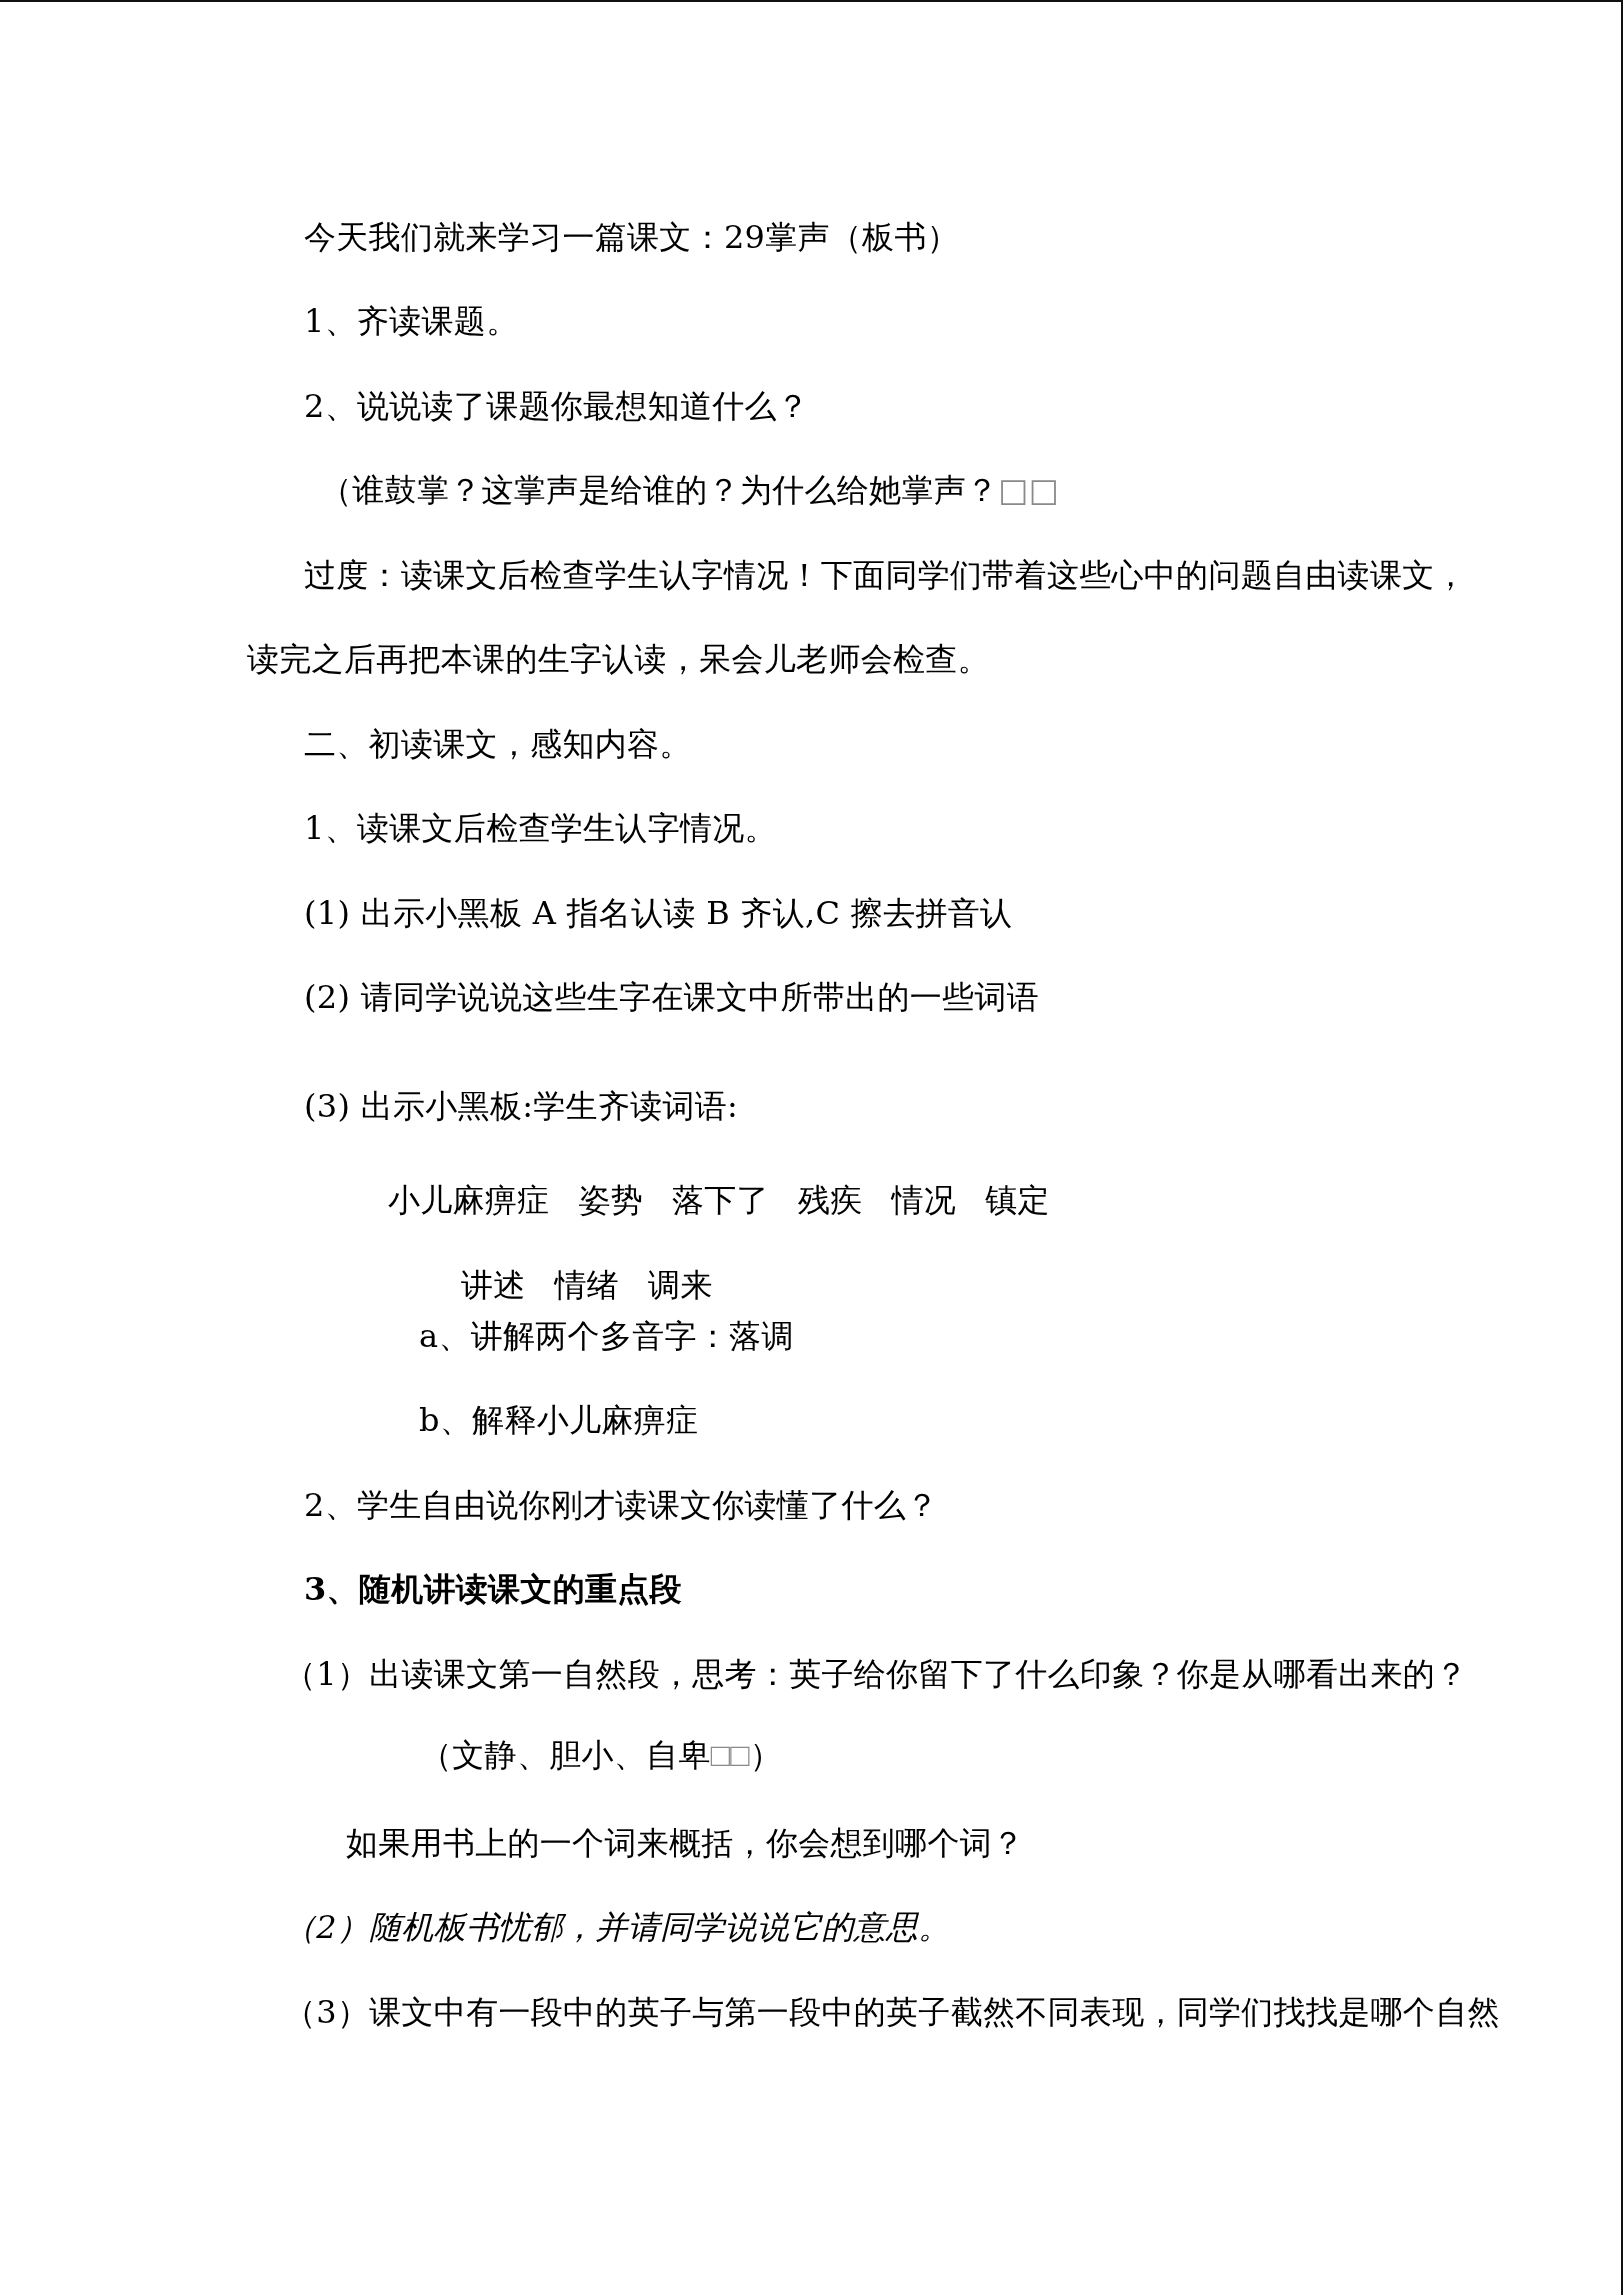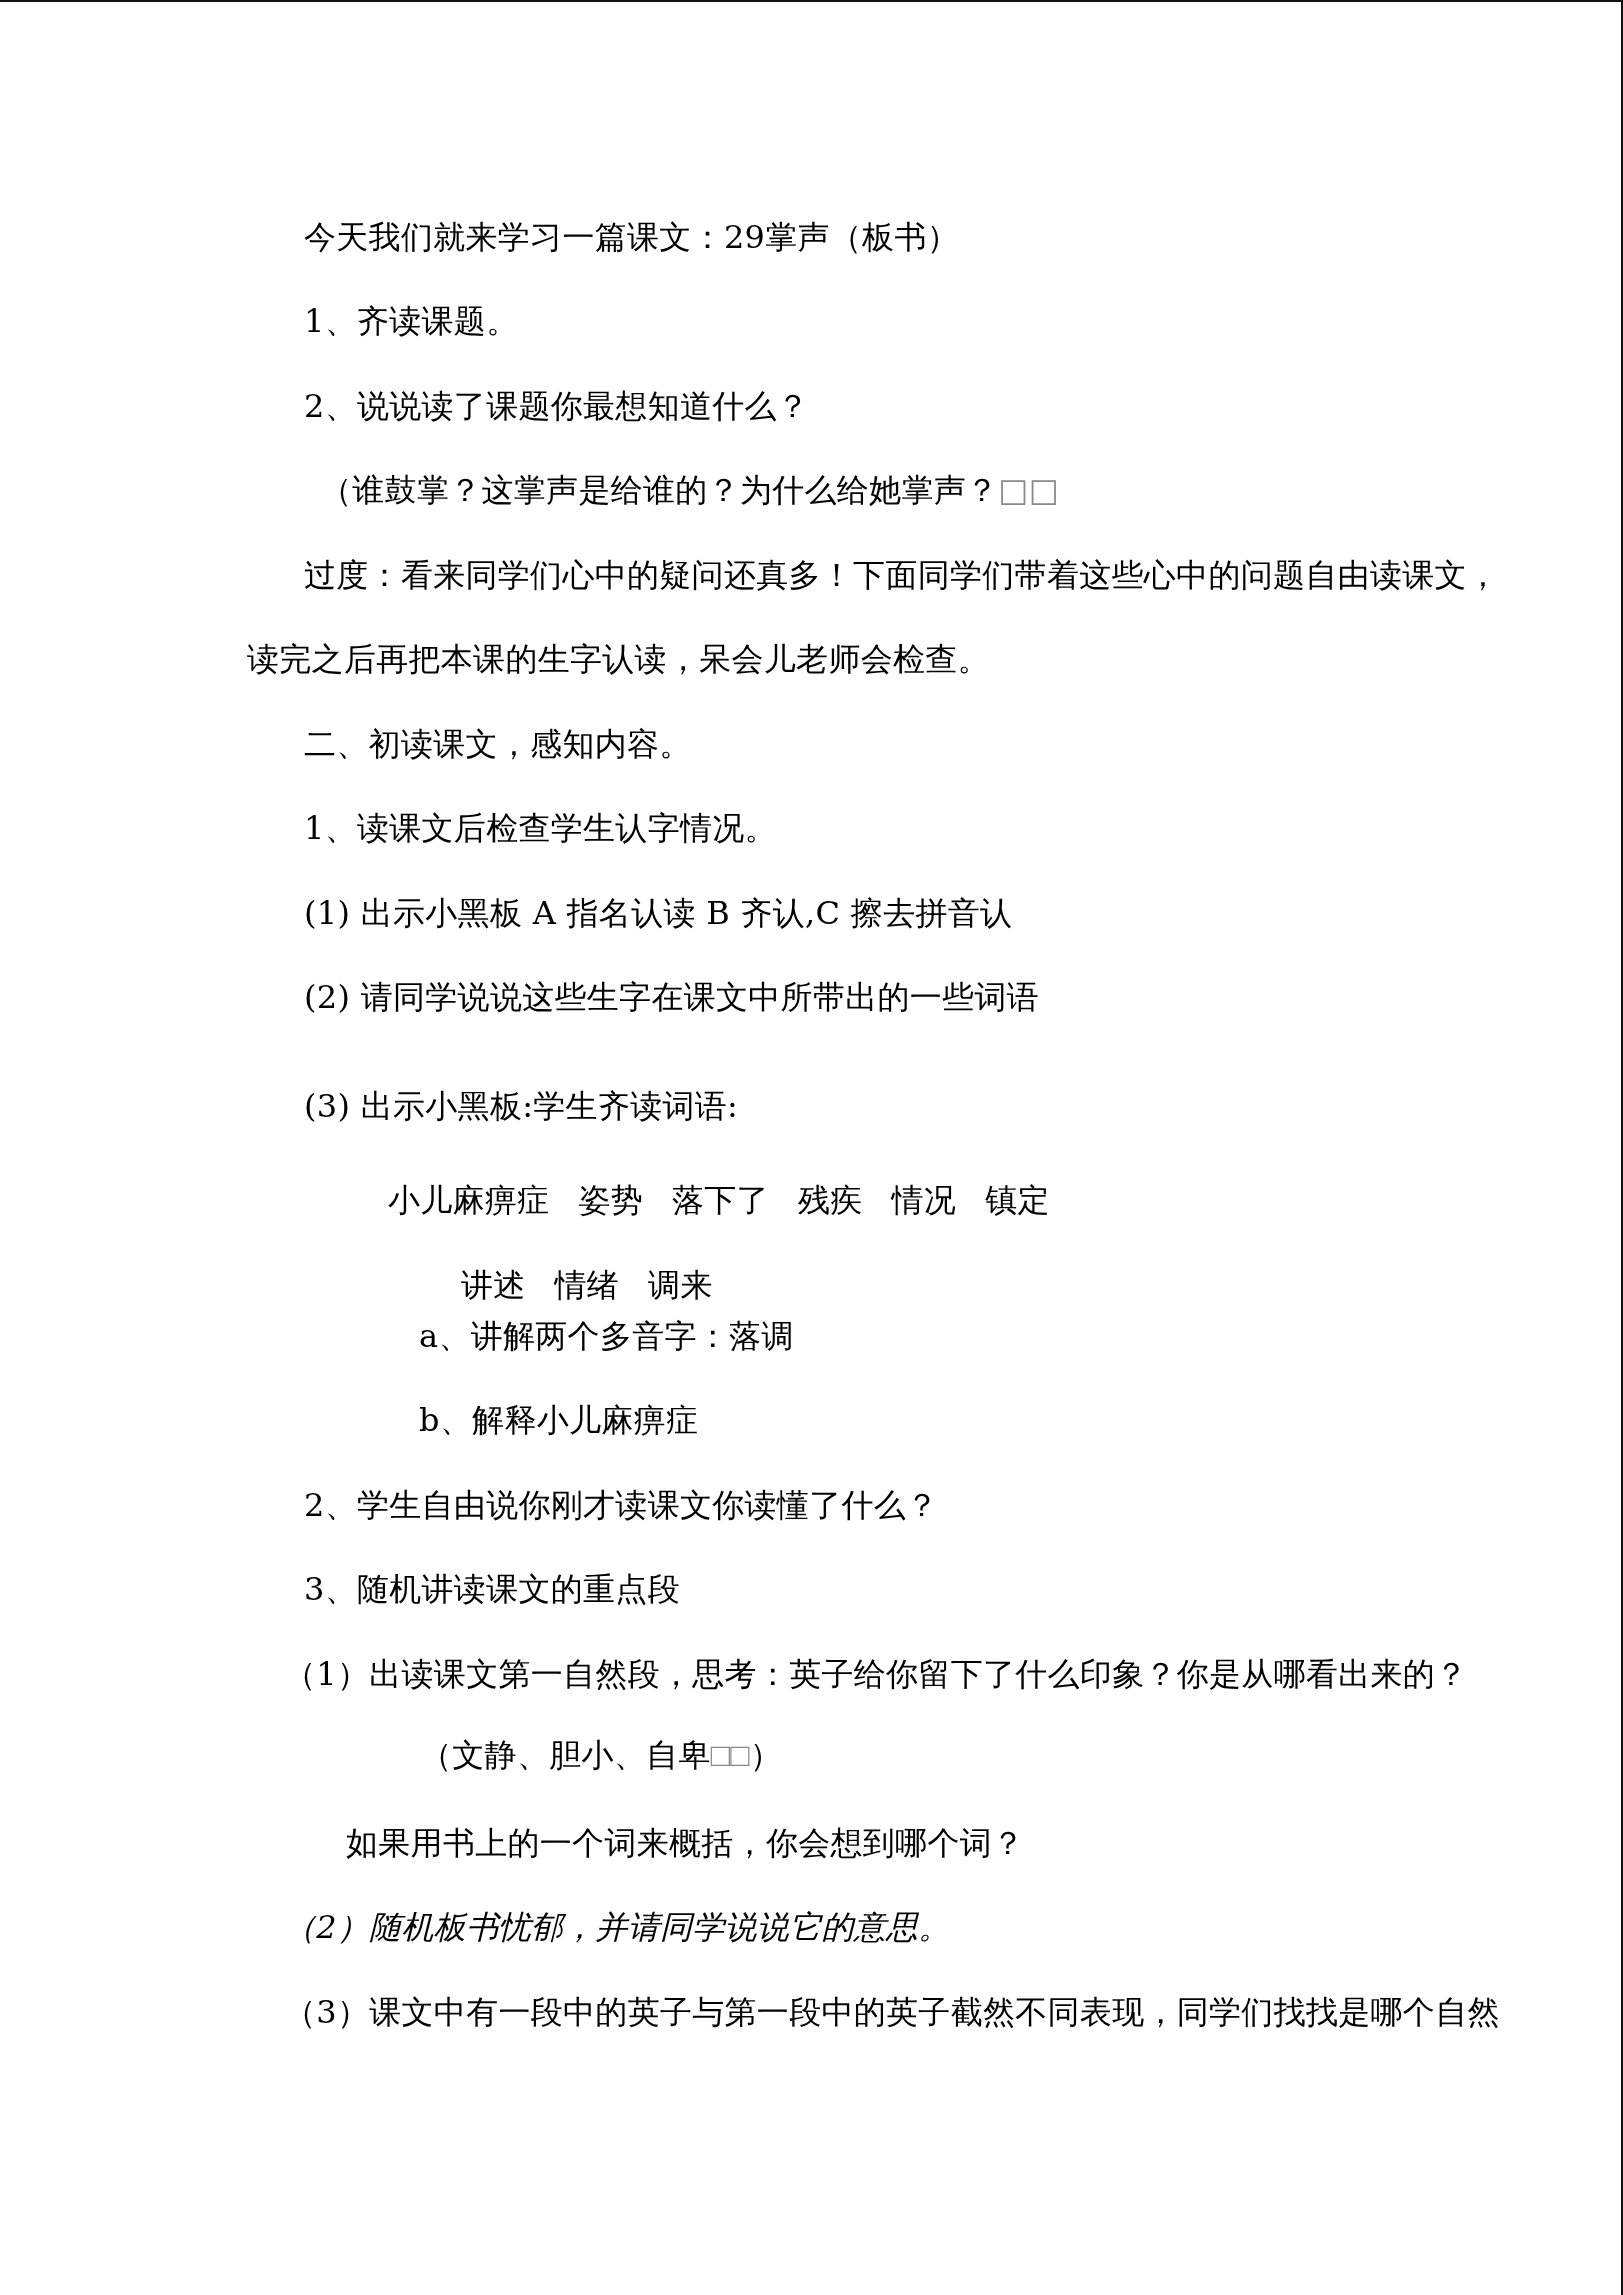--- a/index.html
+++ b/index.html
@@ -41,39 +41,39 @@
 <body>
 
 <div class="page-frame"></div>
 
 <div class="doc-body">
 
   <div class="line" style="left:304px;top:220px;">今天我们就来学习一篇课文：29掌声（板书）</div>
   <div class="line" style="left:304px;top:304px;">1、齐读课题。</div>
   <div class="line" style="left:304px;top:389px;text-align:center;">2、说说读了课题你最想知道什么？</div>
   <div class="line" style="left:320px;top:473px;"><span>（谁鼓掌？这掌声是给谁的？为什么给她掌声？</span><span class="missing-glyph">□□</span></div>
-  <div class="line" style="left:304px;top:558px;">过度：看来同学们心中的疑问还真多！下面同学们带着这些心中的问题自由读课文，</div>
+  <div class="line" style="left:304px;top:558px;">过度：读课文后检查学生认字情况！下面同学们带着这些心中的问题自由读课文，</div>
   <div class="line" style="left:247px;top:642px;">读完之后再把本课的生字认读，呆会儿老师会检查。</div>
   <div class="line" style="left:304px;top:727px;">二、初读课文，感知内容。</div>
   <div class="line" style="left:304px;top:811px;">1、读课文后检查学生认字情况。</div>
   <div class="line" style="left:304px;top:896px;">(1) 出示小黑板 A 指名认读 B 齐认,C 擦去拼音认</div>
   <div class="line" style="left:304px;top:980px;">(2) 请同学说说这些生字在课文中所带出的一些词语</div>
   <div class="line" style="left:304px;top:1065px;margin-top:24px;">(3) 出示小黑板:学生齐读词语:</div>
 
   <div class="line" style="left:346px;top:1149px;">
     <span class="vocab-word">小儿麻痹症</span><span class="vocab-word">姿势</span><span class="vocab-word">落下了</span><span class="vocab-word">残疾</span><span class="vocab-word">情况</span><span class="vocab-word">镇定</span>
   </div>
   <div class="line" style="left:419px;top:1234px;">
     <span class="vocab-word">讲述</span><span class="vocab-word">情绪</span><span class="vocab-word">调来</span>
   </div>
 
   <div class="line" style="left:419px;top:1319px;">a、讲解两个多音字：落调</div>
   <div class="line" style="left:419px;top:1403px;">b、解释小儿麻痹症</div>
   <div class="line" style="left:304px;top:1488px;">2、学生自由说你刚才读课文你读懂了什么？</div>
-  <div class="line" style="left:304px;top:1572px;">3、随机讲读课文的重点段</div>
+  <div class="line" style="left:304px;top:1572px;font-weight:bold;">3、随机讲读课文的重点段</div>
   <div class="line" style="left:284px;top:1657px;">（1）出读课文第一自然段，思考：英子给你留下了什么印象？你是从哪看出来的？</div>
   <div class="line" style="left:420px;top:1741px;font-family:Liberation Mono, monospace;"><span>（文静、胆小、自卑</span><span class="missing-glyph">□□</span><span>）</span></div>
   <div class="line" style="left:346px;top:1826px;">如果用书上的一个词来概括，你会想到哪个词？</div>
   <div class="line" style="left:284px;top:1910px;font-style:italic;">（2）随机板书忧郁，并请同学说说它的意思。</div>
   <div class="line" style="left:284px;top:1995px;">（3）课文中有一段中的英子与第一段中的英子截然不同表现，同学们找找是哪个自然</div>
 
 </div>
 
 
 </body></html>

